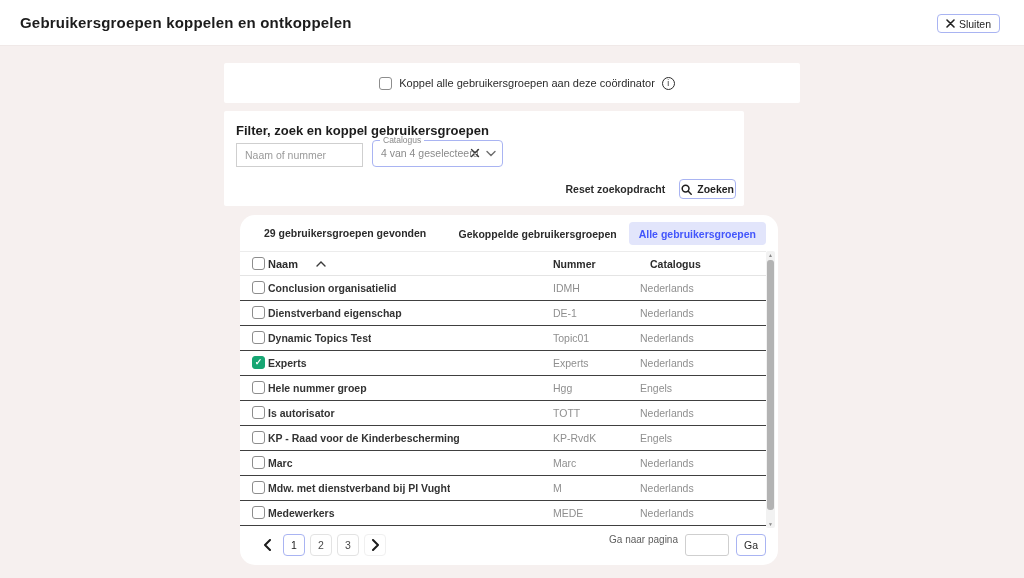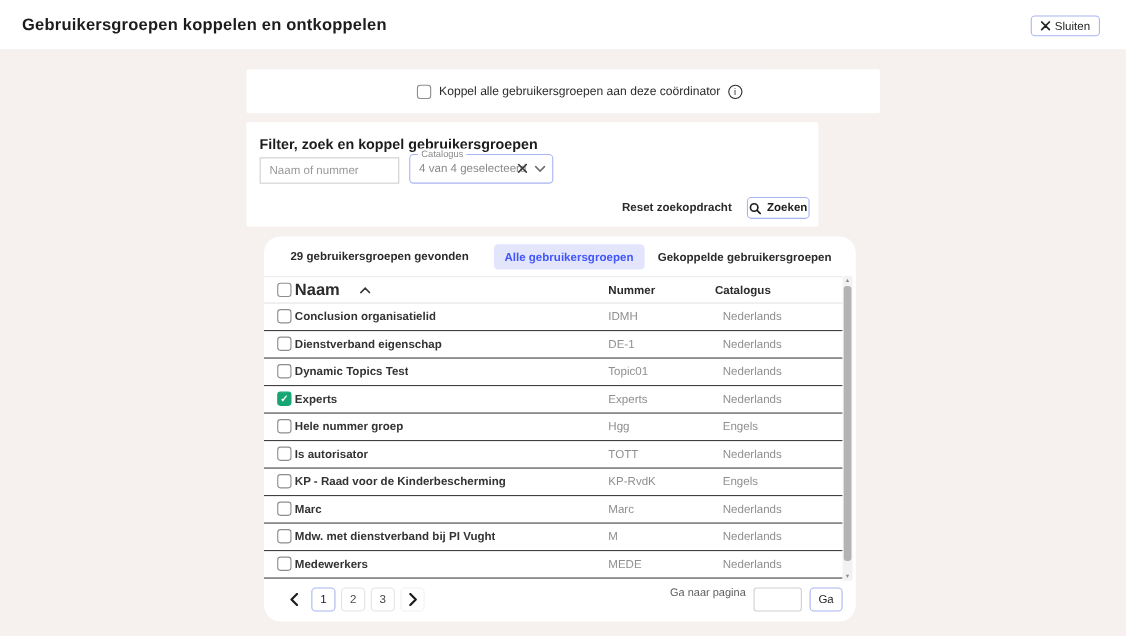--- a/index.html
+++ b/index.html
@@ -46,30 +46,30 @@
   
   .table-card { left:240px; top:215px; width:538px; height:350px;border-radius:15px; }
   .result-count { position:absolute; left:24px; top:0; line-height:36px; font-size:10.5px; font-weight:bold; color:#2b2b2b; }
   .tabs { position:absolute; right:12px; top:7px; display:flex; gap:2px; }
   .tab { height:23px; display:inline-flex; align-items:center; padding:0 10px; font-size:10.5px; font-weight:bold;
          color:#2b2b2b; background:#fff; border:none; border-radius:4px; cursor:pointer; font-family:inherit; }
   .tab-active { background:var(--tab-bg,#e2e5fb); color:var(--tab-fg,#4356fb); }
 
   .thead { position:absolute; left:0; top:36px; width:526px; height:25px; border-top:1px solid #ececec; border-bottom:1px solid #e4e4e4; }
   .thead .cb, .trow .cb { position:absolute; left:12px; top:5px; }
-  .col-name  { position:absolute; left:28px;  line-height:24px; font-size:15px; font-weight:bold; color:#2b2b2b; display:flex; align-items:center; gap:18px; height:24px; }
+  .col-name  { position:absolute; left:28px;  line-height:24px; font-size:11px; font-weight:bold; color:#2b2b2b; display:flex; align-items:center; gap:18px; height:24px; }
   .col-num   { position:absolute; left:313px; line-height:24px; font-size:10.5px; font-weight:bold; color:#2b2b2b; }
   .col-cat   { position:absolute; left:410px; line-height:24px; font-size:10.5px; font-weight:bold; color:#2b2b2b; }
 
   .tbody { position:absolute; left:0; top:61px; width:526px; }
   .trow { position:relative; height:25px; border-bottom:1px solid #404040; }
   .trow .cell { position:absolute; line-height:24px; font-size:10.5px; white-space:nowrap; }
   .trow .name { left:28px;  color:#333; font-weight:bold; max-width:275px; overflow:hidden; }
   .trow .num  { left:313px; color:#8f8f8f; }
-  .trow .cat  { left:417px; color:#8f8f8f; }
+  .trow .cat  { left:400px; color:#8f8f8f; }
 
   
   .vscroll { position:absolute; right:3px; top:36px; width:9px; height:277px; background:#f2f2f2; border-radius:2px; }
   .vscroll .arr { position:absolute; left:0; width:9px; height:8px; font-size:5px; color:#8a8a8a; text-align:center; line-height:8px; }
   .vscroll .arr.up { top:0; } .vscroll .arr.down { bottom:0; }
   .vscroll .thumb { position:absolute; left:1px; top:9px; width:7px; height:250px; background:#b3b3b3; border-radius:3px; }
 
   
   .pagination { position:absolute; left:16px; bottom:9px; display:flex; align-items:center; gap:5px; }
   .pg-chev { width:22px; height:22px; display:inline-flex; align-items:center; justify-content:center; background:#fff;
@@ -138,22 +138,22 @@
             </svg>
         </span>
         <span>Zoeken</span>
       </button>
     </div>
   </div>
 
   <div class="panel table-card">
     <div class="result-count">29 gebruikersgroepen gevonden</div>
     <div class="tabs">
+      <button class="tab">Gekoppelde gebruikersgroepen</button>
       <button class="tab tab-active">Alle gebruikersgroepen</button>
-      <button class="tab">Gekoppelde gebruikersgroepen</button>
     </div>
 
     <div class="thead">
       <span class="cb"></span>
       <span class="col-name">
         <span>Naam</span>
         <span>
           <svg width="10" height="6" viewBox="0 0 10 6">
               <path d="M1 5 L5 1 L9 5" fill="none" stroke="#3a3a3a" stroke-width="1.4" stroke-linecap="round"></path>
             </svg>

